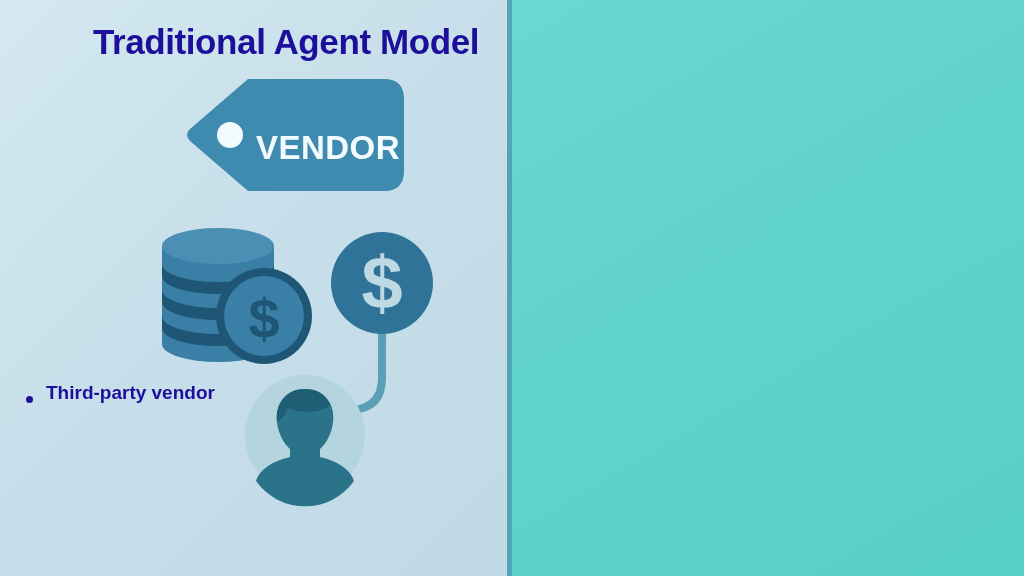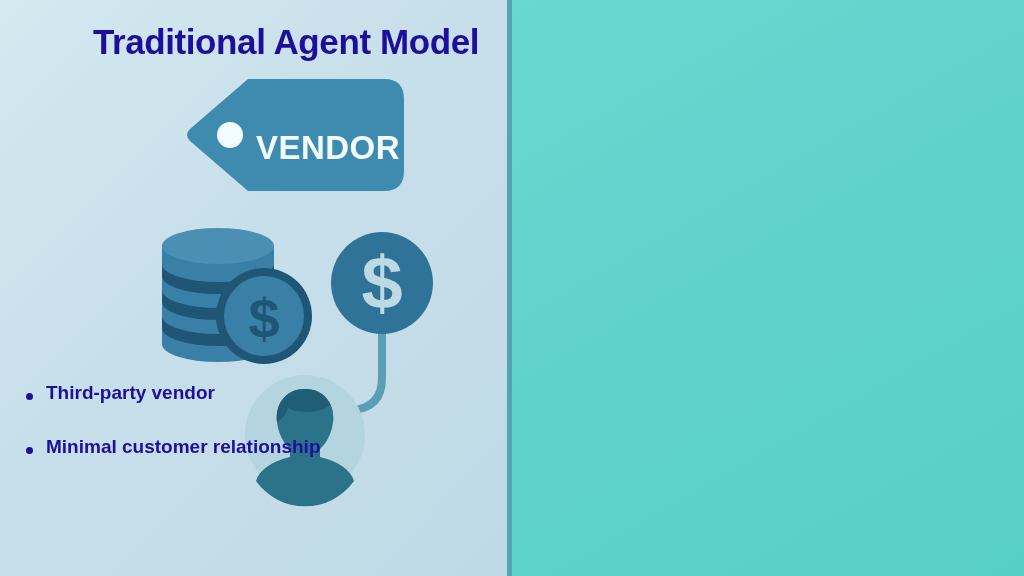--- a/index.html
+++ b/index.html
@@ -30,21 +30,21 @@
     position:absolute;top:22px;width:512px;text-align:center;
     font-size:35px;font-weight:bold;color:#1d0f9c;
     letter-spacing:-0.4px;white-space:nowrap;
   }
   .title-left{left:14px;margin-left:16px;}
 
   
   .bullets{position:absolute;z-index:40;}
   .bullets-left{left:26px;top:383px;width:470px;}
   .bullet{
-    display:flex;align-items:center;
+    display:flex;align-items:flex-end;
     font-size:19px;font-weight:bold;color:#1d0f9c;
     margin-bottom:34px;line-height:1.05;white-space:nowrap;
   }
   .bullet-dot{
     width:7px;height:7px;border-radius:50%;background:#1d0f9c;
     margin-right:13px;margin-top:8px;flex:0 0 auto;
   }
 
   
   .vendor-tag{position:absolute;left:186px;top:79px;width:218px;height:112px;}
@@ -120,24 +120,20 @@
       </svg>
     </div>
 
     <div class="title title-left">Traditional Agent Model</div>
 
     <div class="bullets bullets-left">
       <div class="bullet">
         <span class="bullet-dot"></span>
         <span>Third-party vendor</span>
       </div>
-      <div class="bullet">
-        <span class="bullet-dot"></span>
-        <span>Minimal customer relationship</span>
-      </div>
     </div>
   </div>
 
   <div class="panel panel-right">
 
     
     
 
     
     

